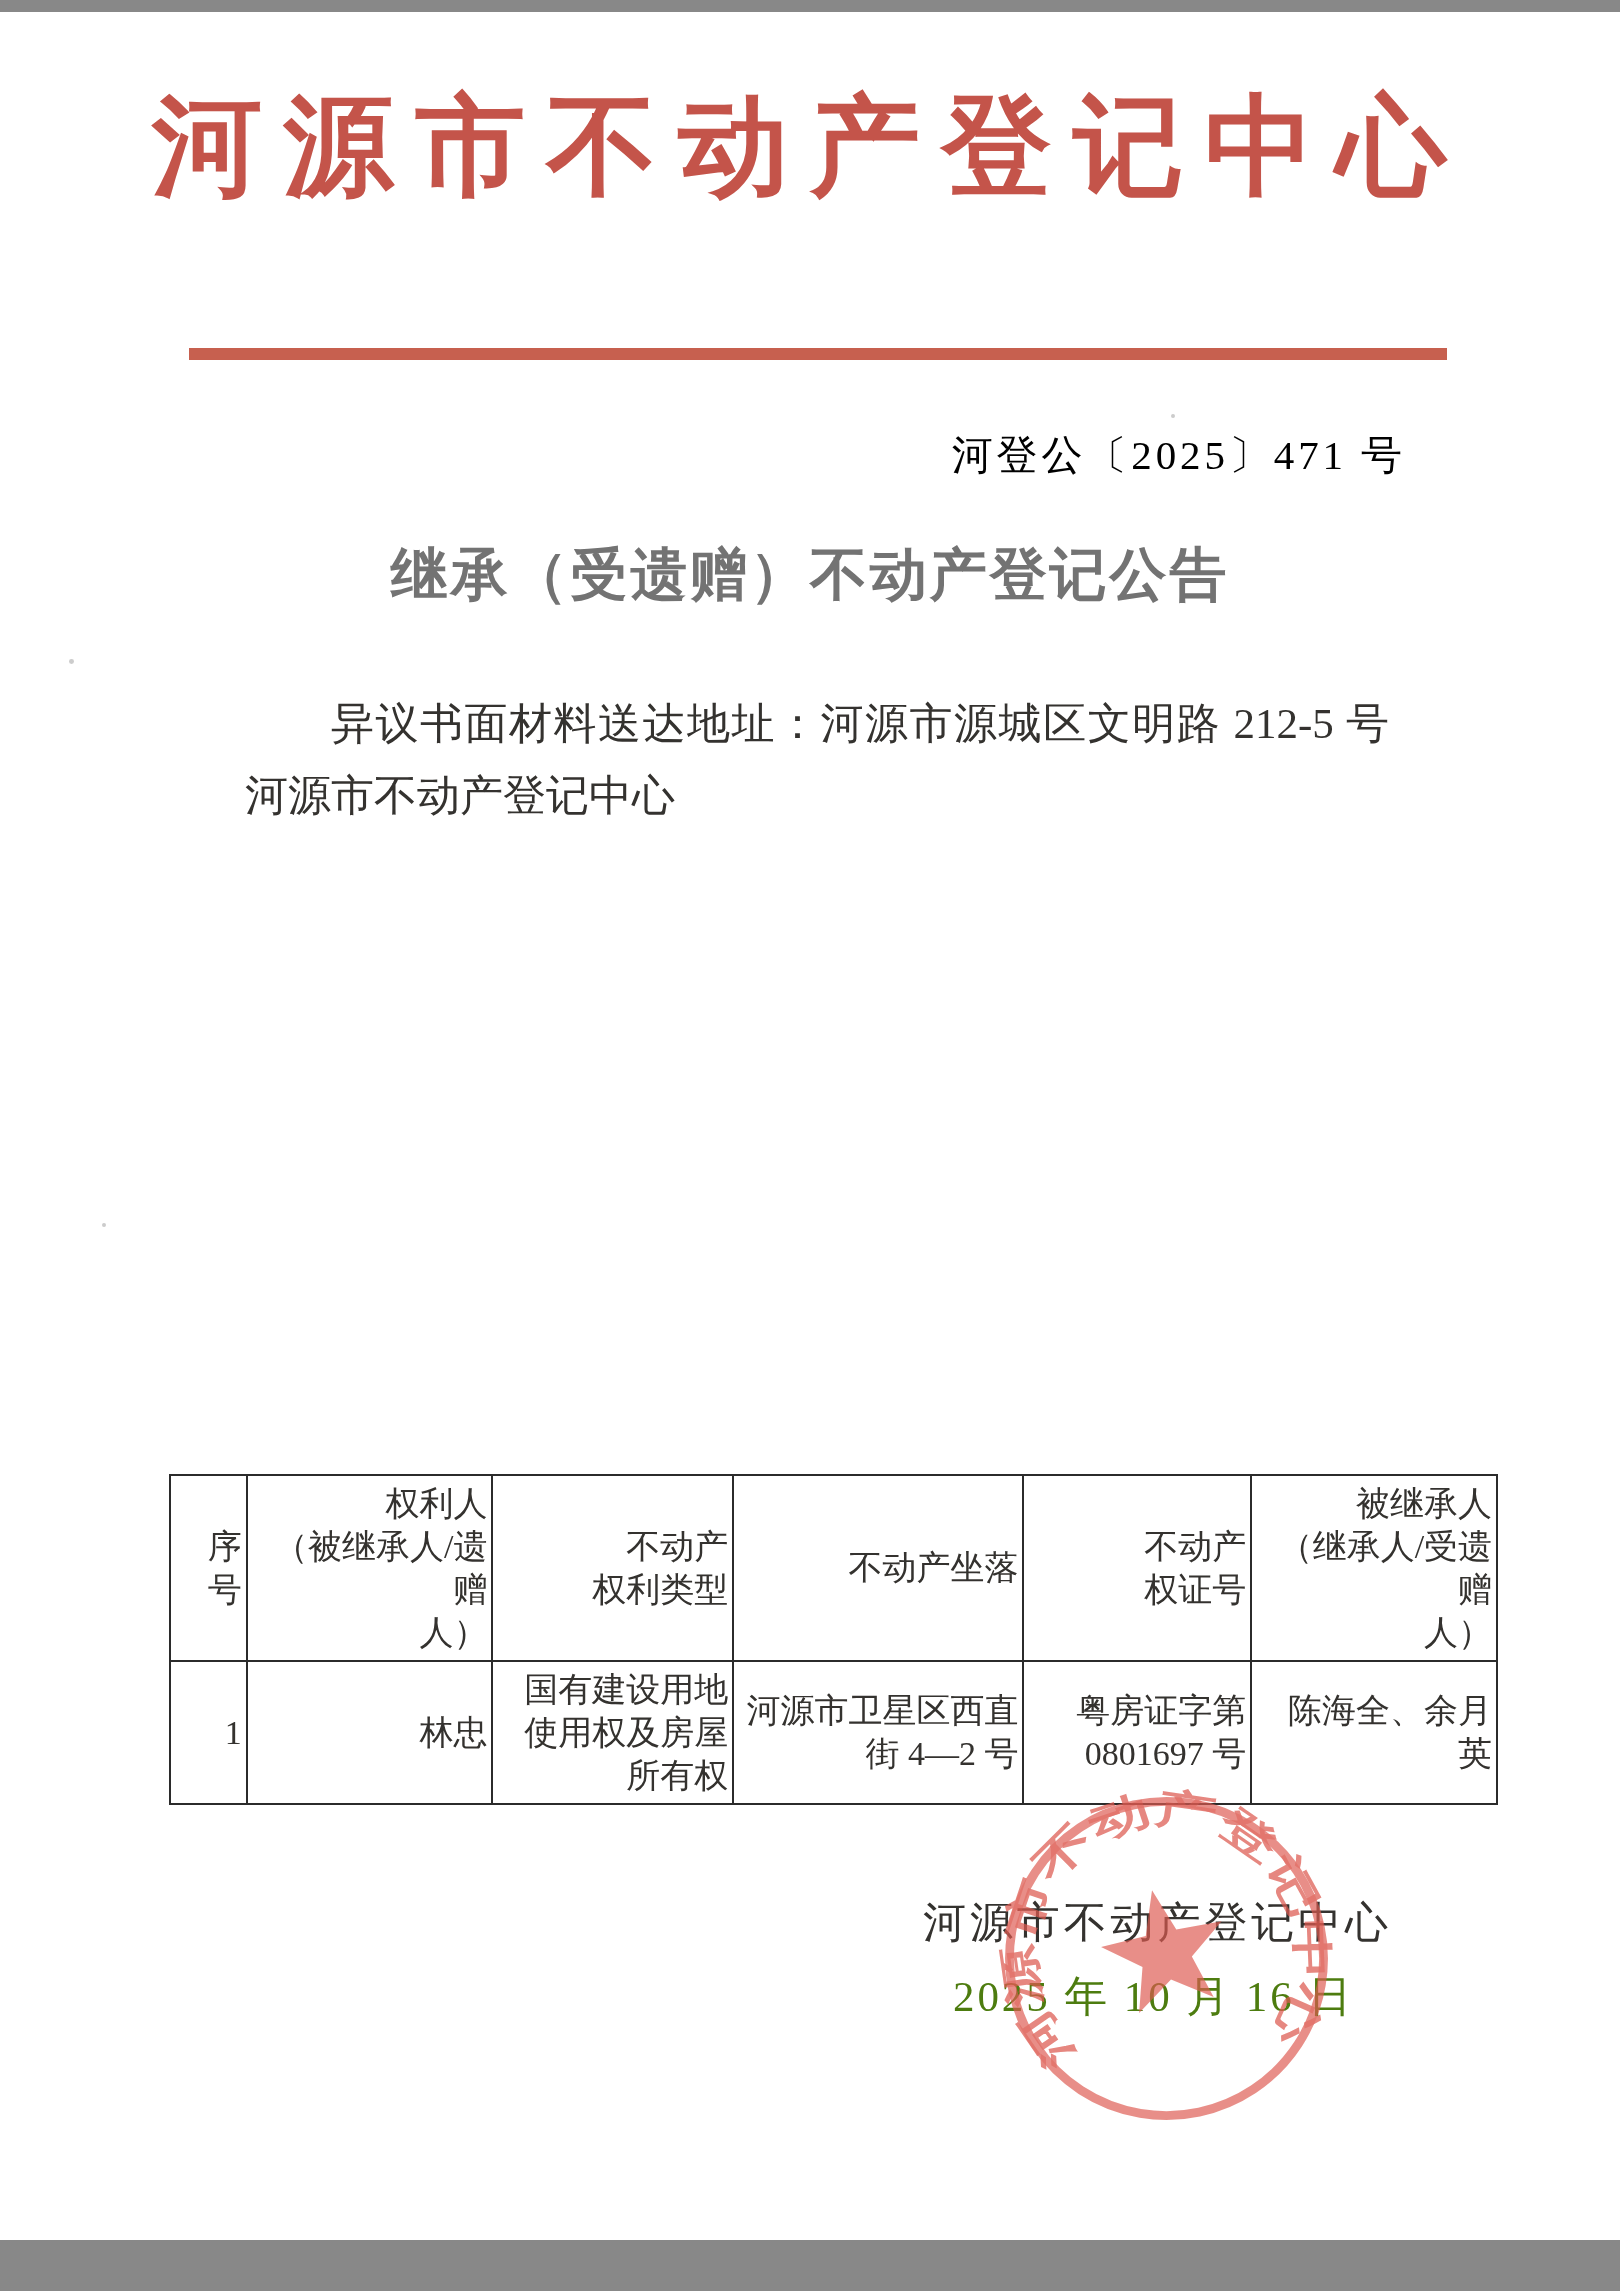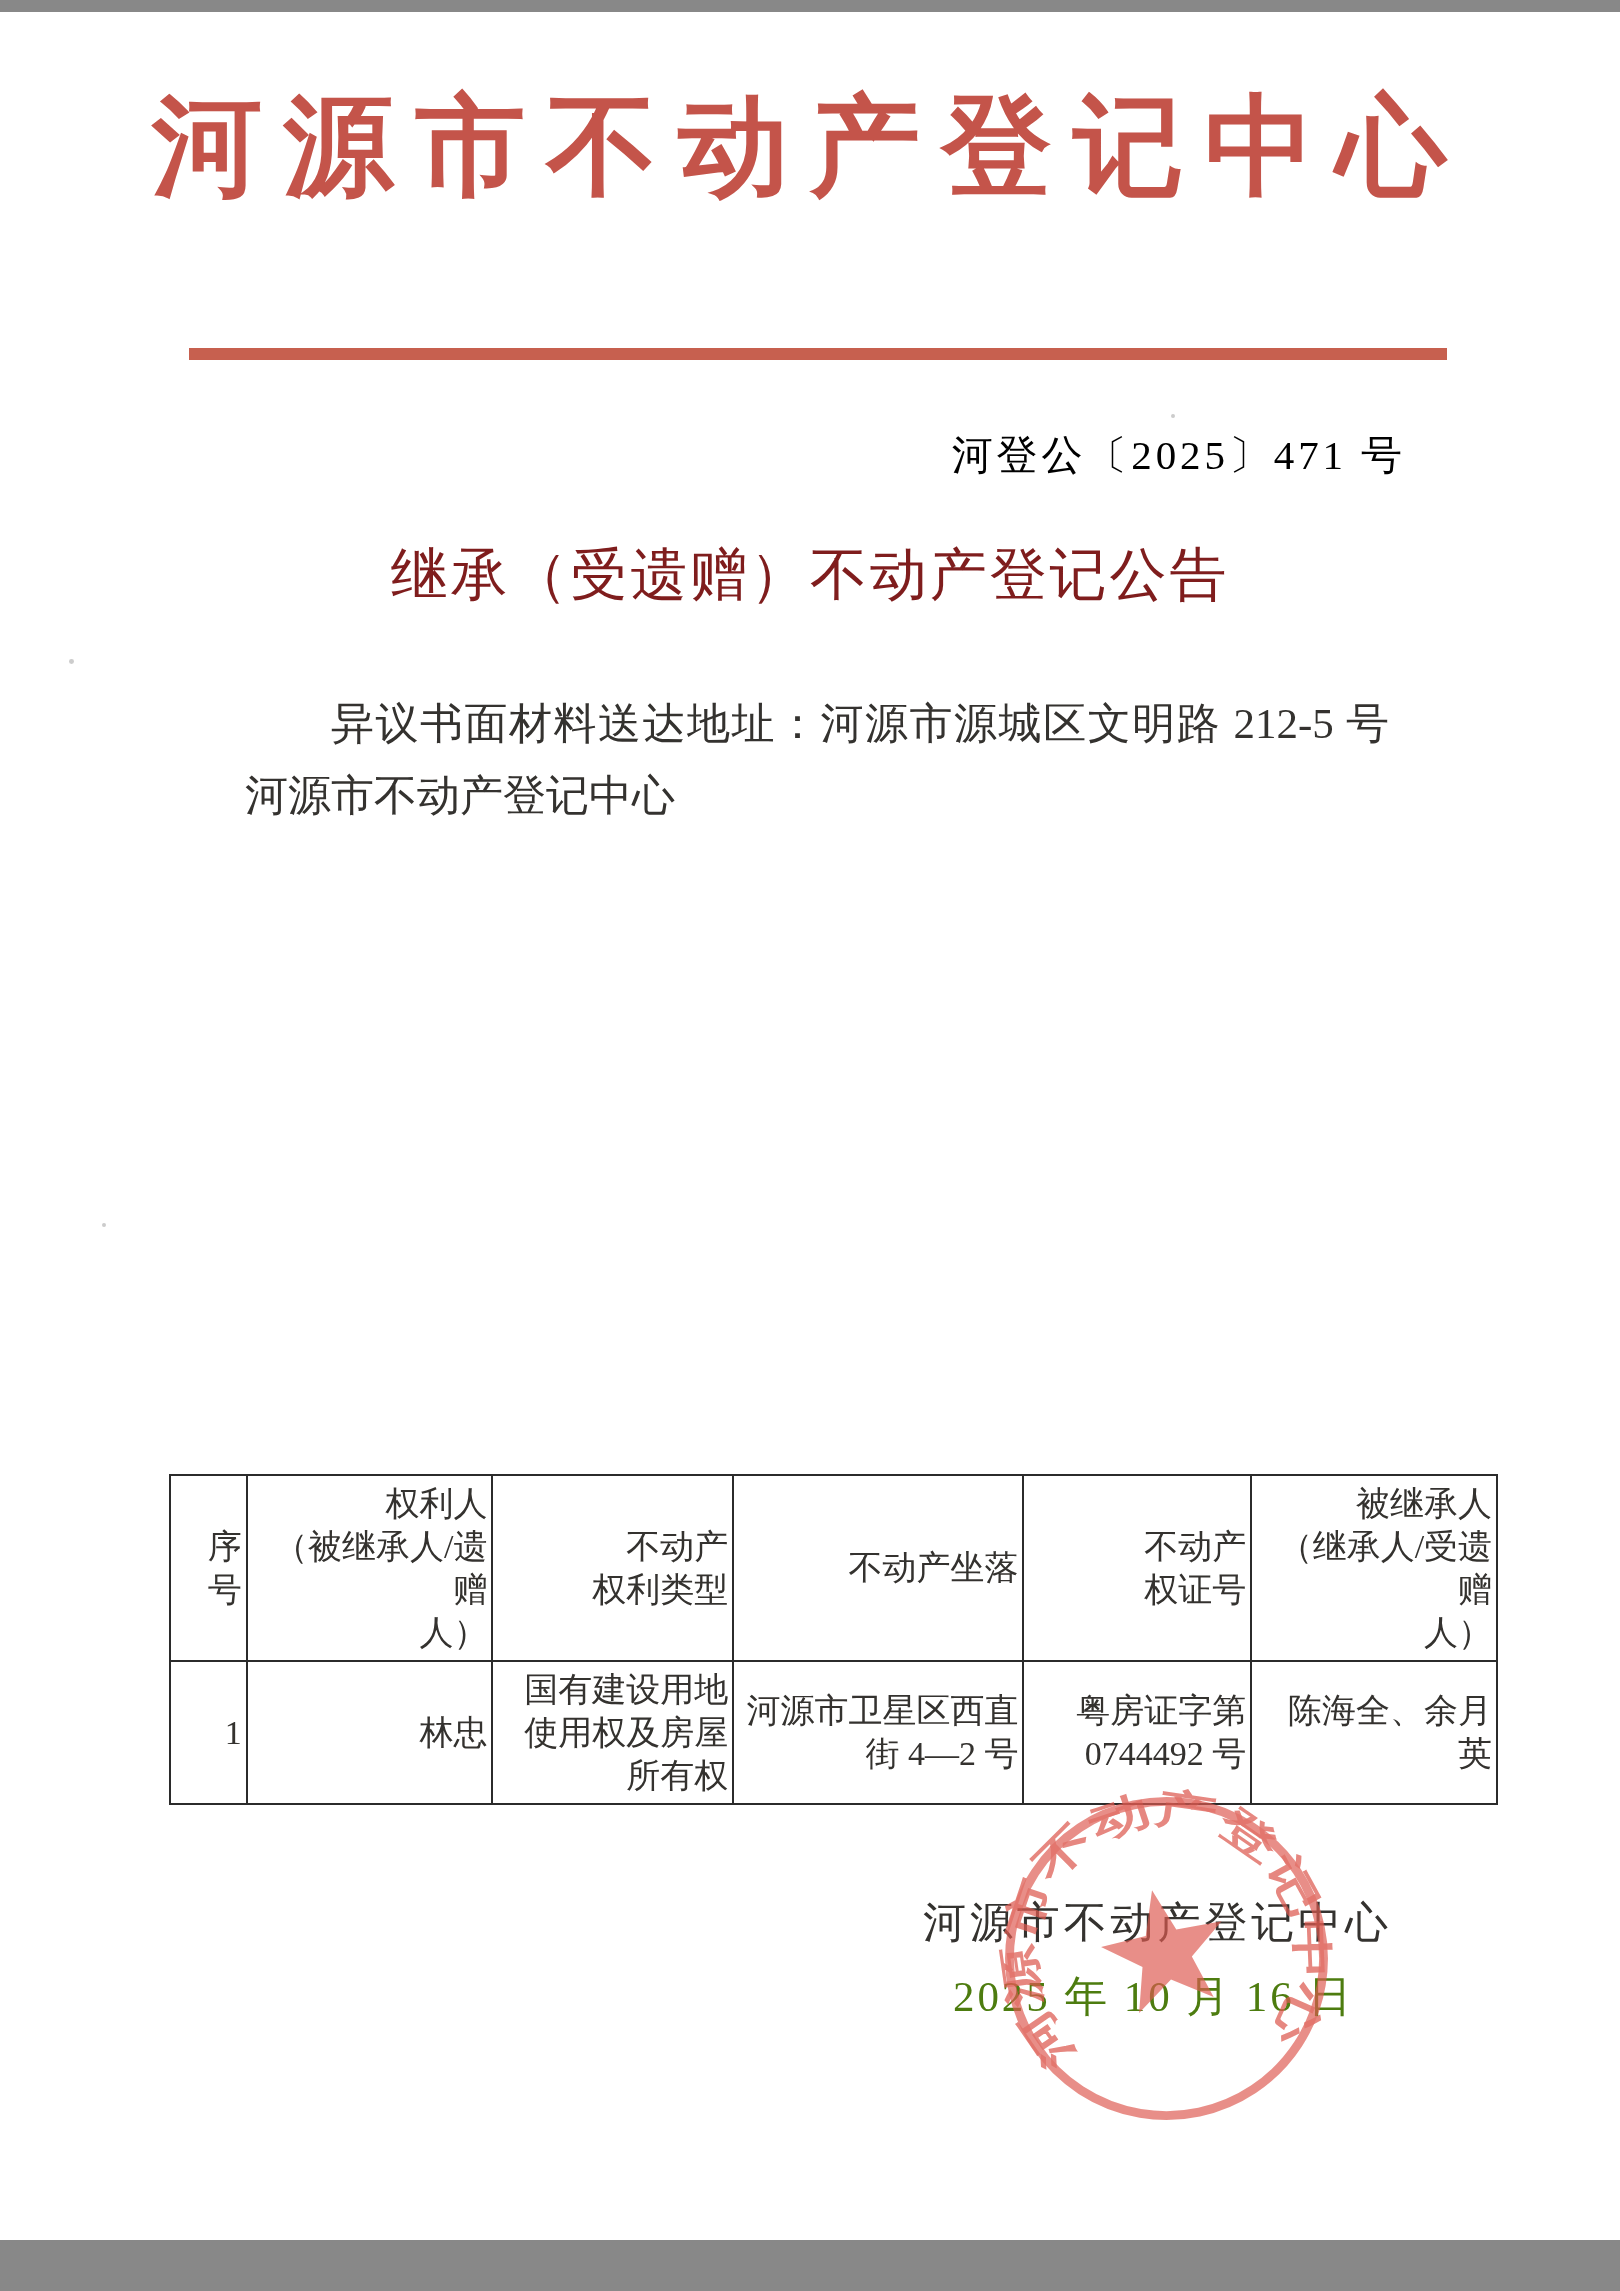--- a/index.html
+++ b/index.html
@@ -26,21 +26,21 @@
     background:#c7604f;
   }
   .doc-number{
     position:absolute;top:416px;right:214px;
     font-size:41px;color:#000000;
     letter-spacing:3.9px;white-space:nowrap;
   }
   .notice-title{
     position:absolute;top:525px;left:0;width:100%;
     text-align:center;
-    font-size:57px;font-weight:400;color:#7f1d1d;
+    font-size:57px;font-weight:700;color:#737373;
     letter-spacing:2.9px;white-space:nowrap;
   }
   .body-text{
     position:absolute;top:676px;left:245px;width:1144px;
     font-size:43px;line-height:72px;
     text-align:justify;text-justify:inter-ideograph;
     color:#34322f;
   }
   .body-text p{margin:0;text-indent:86px;}
   .notice-table{
@@ -120,21 +120,21 @@
     </tr>
     <tr class="row">
       <td>1</td>
       <td>林忠</td>
       <td>国有建设用地
 使用权及房屋
 所有权</td>
       <td>河源市卫星区西直
 街 4—2 号</td>
       <td>粤房证字第
-0744492 号</td>
+0801697 号</td>
       <td>陈海全、余月英</td>
     </tr>
   </tbody>
     </table>
 
   <div class="signature-org">河源市不动产登记中心</div>
   <div class="signature-date">2025 年 10 月 16 日</div>
 
   <svg class="seal" viewBox="0 0 376 376" xmlns="http://www.w3.org/2000/svg">
     <g transform="rotate(-12 188 188)">

